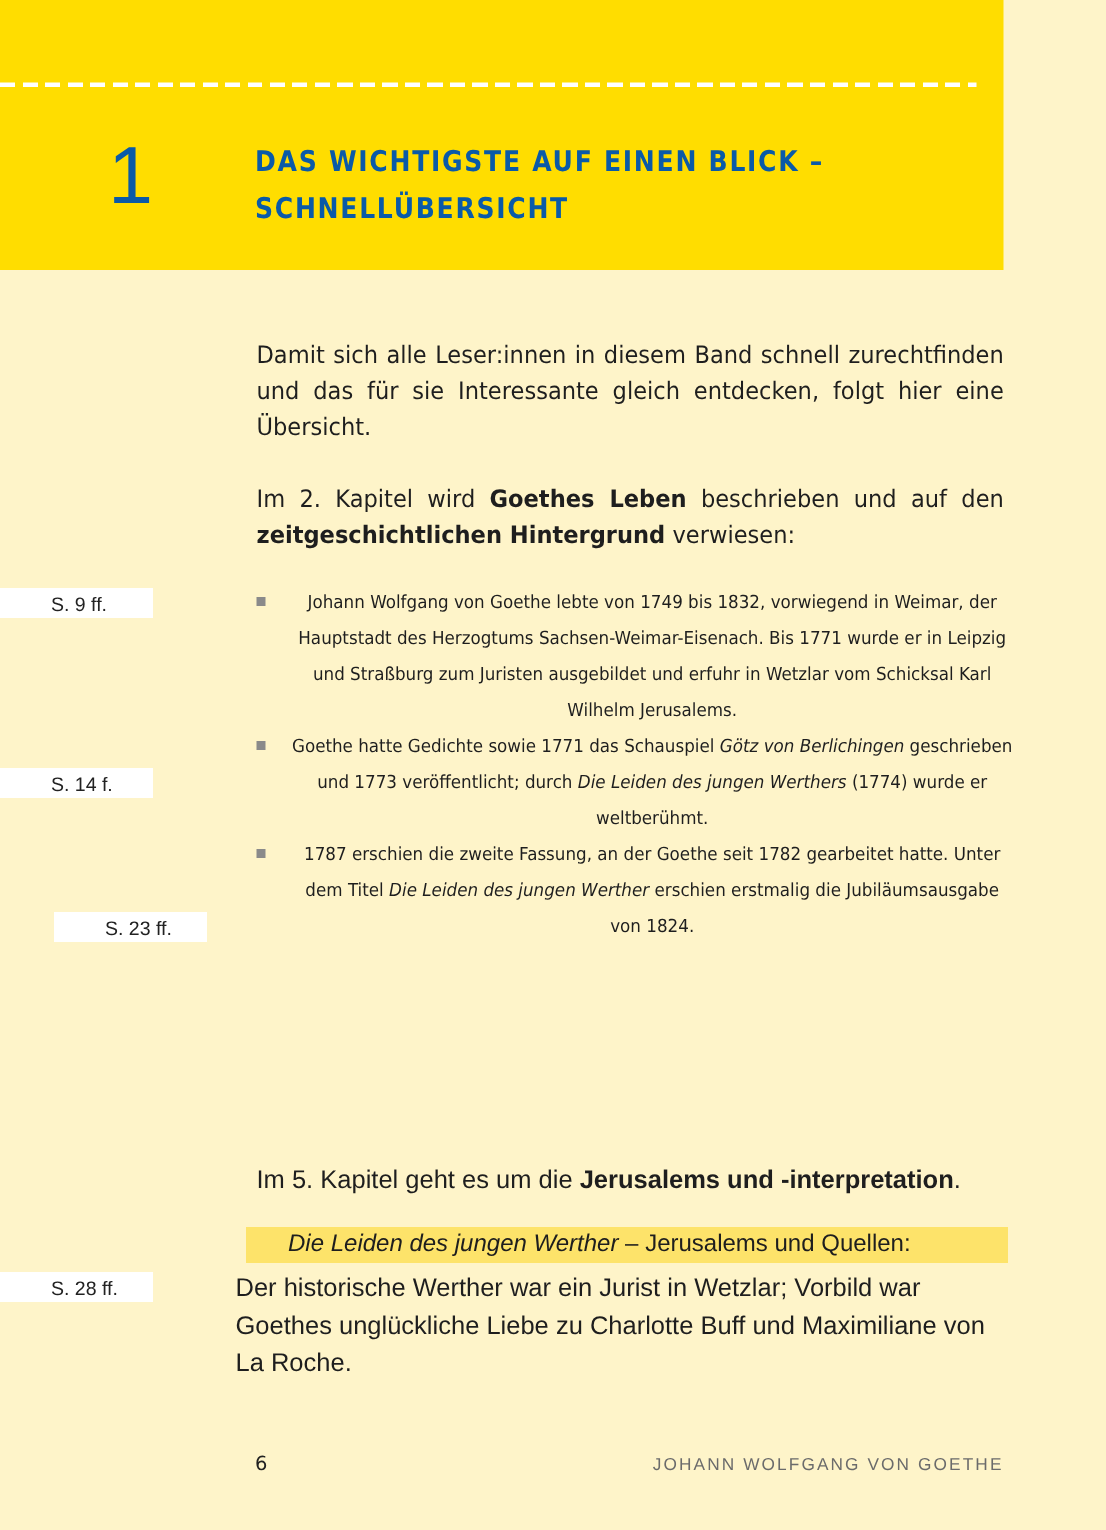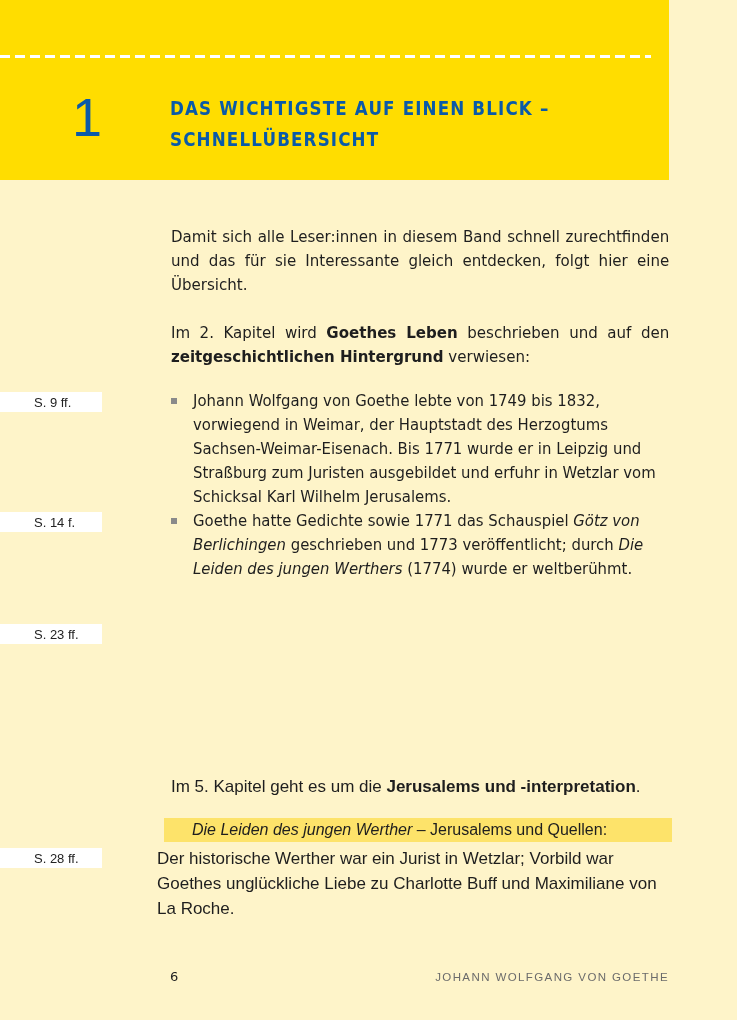--- a/index.html
+++ b/index.html
@@ -36,21 +36,21 @@
   }
   p.para b { font-weight: bold; }
   .margin-ref {
     position: absolute; left: 0; width: 102px; height: 20px; background: #ffffff;
     font-family: "Liberation Sans", sans-serif; font-size: 13px; line-height: 22px;
     color: #222; box-sizing: border-box; padding-left: 34px;
   }
   .bullet-list { position: absolute; left: 171px; top: 389px; width: 500px; }
   .bullet {
     position: relative; padding-left: 22px;
-    font-size: 16px; line-height: 24px;
+    font-size: 12px; line-height: 24px; text-align: center;
   }
   .bullet .sq {
     position: absolute; left: 0; top: 9px; width: 6px; height: 6px; background: #8a8a8a;
   }
   .bullet .txt {
     display: block; transform: scaleX(0.93); transform-origin: left top; width: 520px;
   }
   i { font-style: italic; }
   .highlight {
     position: absolute; left: 164px; top: 818px; width: 508px; height: 24px;
@@ -87,31 +87,35 @@
 <div class="content" style="top:225px;">
   <p class="para">Damit sich alle Leser:innen in diesem Band schnell zurechtfinden und das für sie Interessante gleich entdecken, folgt hier eine Übersicht.</p>
 </div>
 
 <div class="content" style="top:321px;">
   <p class="para"><span>Im 2. Kapitel wird </span><b>Goethes Leben</b><span> beschrieben und auf den </span><b>zeitgeschichtlichen Hintergrund</b><span> verwiesen:</span></p>
 </div>
 
 <div class="margin-ref" style="top:392px;">S. 9 ff.</div>
 <div class="margin-ref" style="top:512px;">S. 14 f.</div>
-<div class="margin-ref" style="top:624px;">S. 23 ff.</div>
+<div class="margin-ref" style="top:608px;margin-left:36px;">S. 23 ff.</div>
 <div class="margin-ref" style="top:848px;">S.  28 ff.</div>
 
 <div class="bullet-list">
   <div class="bullet">
     <span class="sq"></span>
     <span class="txt"><span>Johann Wolfgang von Goethe lebte von 1749 bis 1832, vorwiegend in Weimar, der Hauptstadt des Herzogtums Sachsen-Weimar-Eisenach. Bis 1771 wurde er in Leipzig und Straßburg zum Juristen ausgebildet und erfuhr in Wetzlar vom Schicksal Karl Wilhelm Jerusalems.</span></span>
   </div>
   <div class="bullet">
     <span class="sq"></span>
     <span class="txt"><span>Goethe hatte Gedichte sowie 1771 das Schauspiel </span><i>Götz von Berlichingen</i><span> geschrieben und 1773 veröffentlicht; durch </span><i>Die Leiden des jungen Werthers</i><span> (1774) wurde er weltberühmt.</span></span>
+  </div>
+  <div class="bullet">
+    <span class="sq"></span>
+    <span class="txt"><span>1787 erschien die zweite Fassung, an der Goethe seit 1782 gearbeitet hatte. Unter dem Titel </span><i>Die Leiden des jungen Werther</i><span> erschien erstmalig die Jubiläumsausgabe von 1824.</span></span>
   </div>
 </div>
 
 <div class="content narrow" style="top:774px; left:171px;">
   <span>Im 5. Kapitel geht es um die </span><b>Jerusalems und -interpretation</b><span>.</span>
 </div>
 
 <div class="highlight"></div>
 <div class="highlight-text"><i>Die Leiden des jungen Werther</i><span> – Jerusalems und Quellen:</span></div>
 

